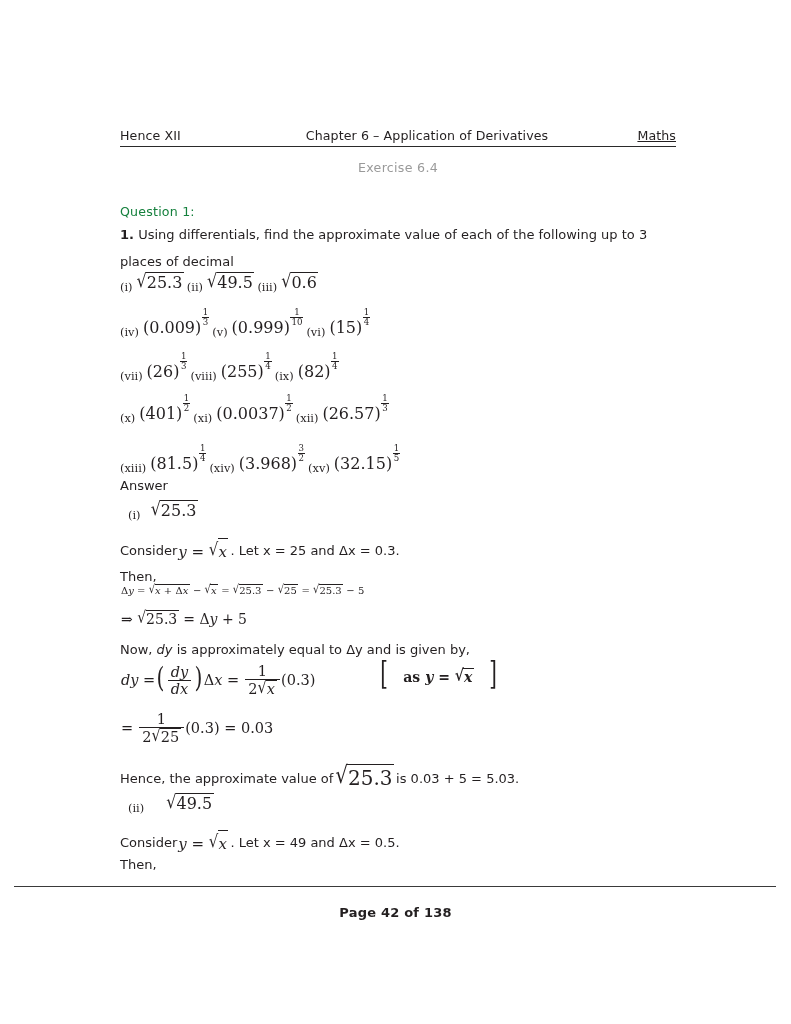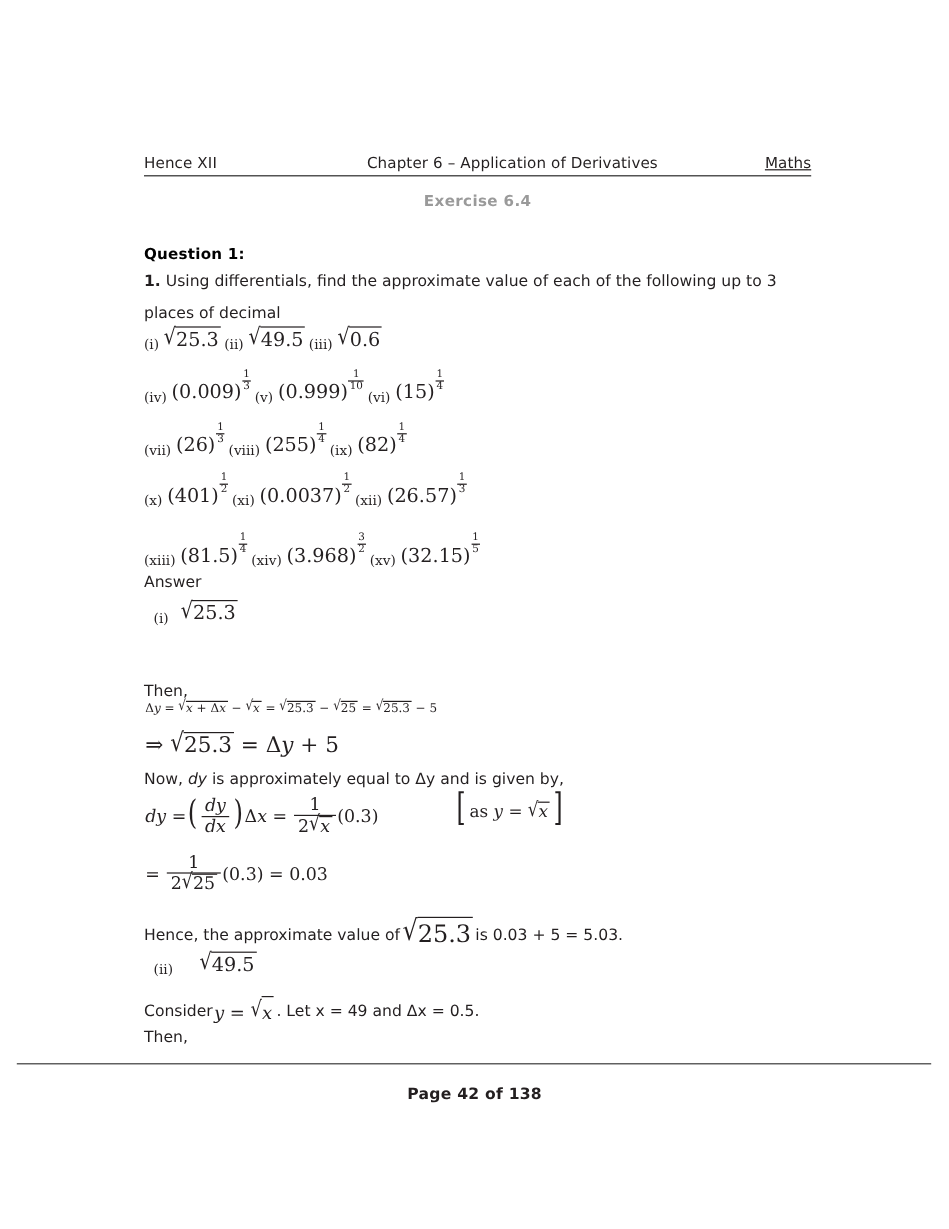--- a/index.html
+++ b/index.html
@@ -45,33 +45,33 @@
     border-top: 1.6px solid #2a2a2a;
   }
 
   .exercise-title {
     position: absolute;
     left: 120px;
     top: 160px;
     width: 556px;
     text-align: center;
     font-size: 12.6px;
-    font-weight: bold;
+    font-weight: normal;
     color: #9a9a9a;
     letter-spacing: .3px;
   }
 
   
   .q-label {
     position: absolute;
     left: 120px;
     top: 204px;
     font-size: 12.6px;
-    font-weight: bold;
-    color: #000000;
+    font-weight: normal;
+    color: #15803d;
     letter-spacing: .2px;
   }
 
   .para {
     position: absolute;
     left: 120px;
     font-size: 13px;
     line-height: 27px;
     color: #231f20;
   }
@@ -193,21 +193,21 @@
   .row-i    { top: 272px; }
   .row-iv   { top: 310px; }
   .row-vii  { top: 354px; }
   .row-x    { top: 396px; }
   .row-xiii { top: 446px; }
 
   
   .ans-i   { left: 128px; top: 500px;  font-size: 16px; }
   .ans-ii  { left: 128px; top: 793px;  font-size: 16px; }
   .eq-dy   { left: 121px; top: 584px;  font-size: 10px; }
-  .eq-imp  { left: 121px; top: 610px;  font-size: 18px; }
+  .eq-imp  { left: 121px; top: 610px;  font-size: 14px; }
   .eq-dy2  { left: 121px; top: 664px;  font-size: 14.5px; }
   .eq-note { left: 378px; top: 668px;  font-size: 14px; }
   .eq-dy3  { left: 121px; top: 712px;  font-size: 14.5px; }
 
   .inline-y {
     font-family: "DejaVu Serif", serif;
     font-size: 15px;
     position: relative;
     top: 2px;
     margin: 0 2px 0 1px;
@@ -282,20 +282,23 @@
     <span class="rn">(xiii)</span><span class="expr math">(<span>81.5</span>)<span class="supfrac"><span class="num">1</span><span class="den">4</span></span></span><span class="rn">(xiv)</span><span class="expr math">(<span>3.968</span>)<span class="supfrac"><span class="num">3</span><span class="den">2</span></span></span><span class="rn">(xv)</span><span class="expr math">(<span>32.15</span>)<span class="supfrac"><span class="num">1</span><span class="den">5</span></span></span>
   </div>
 
   <div class="para p-ans">Answer</div>
 
   <div class="mrow ans-i math">
     <span style="font-size:11.4px;position:relative;top:3px;">(i)</span>
     <span class="sqrt" style="margin-left:5px;"><span class="rad">√</span><span class="rand">25.3</span></span>
   </div>
 
+  <div class="para p-cons1">
+    <span>Consider</span><span class="inline-y math"><span class="mi">y</span> = <span class="sqrt"><span class="rad">√</span><span class="rand"><span class="mi">x</span></span></span></span><span>. Let x = 25 and Δx = 0.3.</span>
+  </div>
 
   <div class="para p-then1">Then,</div>
 
   <div class="mrow eq-dy math">
     Δ<span class="mi">y</span> = <span class="sqrt"><span class="rad">√</span><span class="rand"><span class="mi">x</span> + Δ<span class="mi">x</span></span></span> − <span class="sqrt"><span class="rad">√</span><span class="rand"><span class="mi">x</span></span></span> = <span class="sqrt"><span class="rad">√</span><span class="rand">25.3</span></span> − <span class="sqrt"><span class="rad">√</span><span class="rand">25</span></span> = <span class="sqrt"><span class="rad">√</span><span class="rand">25.3</span></span> − 5
   </div>
 
   <div class="mrow eq-imp math">
     ⇒ <span class="sqrt"><span class="rad">√</span><span class="rand">25.3</span></span> = Δ<span class="mi">y</span> + 5
   </div>
@@ -304,21 +307,21 @@
     <span>Now,</span>
     <span class="it">dy</span>
     <span>is approximately equal to Δy and is given by,</span>
   </div>
 
   <div class="mrow eq-dy2 math">
     <span class="mi">dy</span> =<span class="paren-big">(</span><span class="frac"><span class="num mi">dy</span><span class="den mi">dx</span></span><span class="paren-big">)</span>Δ<span class="mi">x</span> = <span class="frac"><span class="num">1</span><span class="den">2<span class="sqrt"><span class="rad">√</span><span class="rand"><span class="mi">x</span></span></span></span></span>(0.3)
   </div>
 
   <div class="mrow eq-note math">
-    <span class="brk">[</span><span style="margin:0 1px;">as <span class="mi">y</span> = <span class="sqrt"><span class="rad">√</span><span class="rand"><span class="mi">x</span></span></span></span><span class="brk">]</span>
+    <span class="brk">[</span><span style="margin:0 13px;font-weight:bold;">as <span class="mi">y</span> = <span class="sqrt"><span class="rad">√</span><span class="rand"><span class="mi">x</span></span></span></span><span class="brk">]</span>
   </div>
 
   <div class="mrow eq-dy3 math">
     = <span class="frac"><span class="num">1</span><span class="den">2<span class="sqrt"><span class="rad">√</span><span class="rand">25</span></span></span></span>(0.3) = 0.03
   </div>
 
   <div class="para p-hence">
     <span>Hence, the approximate value of</span><span class="inline-sq math"><span class="sqrt"><span class="rad">√</span><span class="rand">25.3</span></span></span><span>is 0.03 + 5 = 5.03.</span>
   </div>
 

